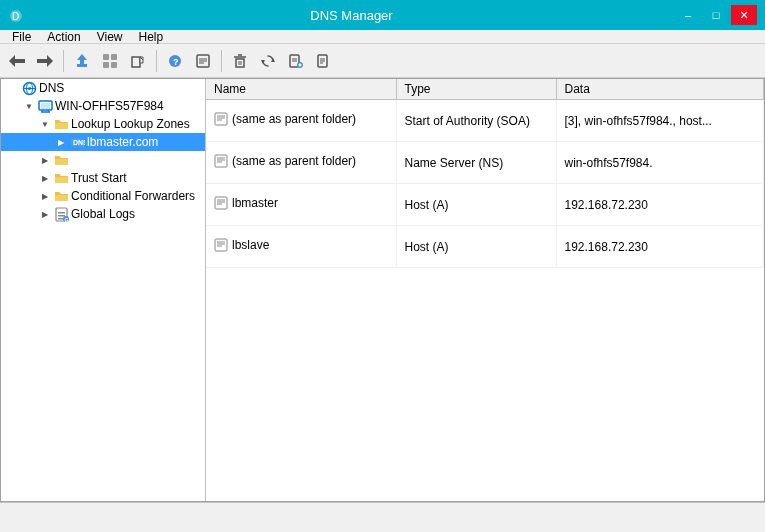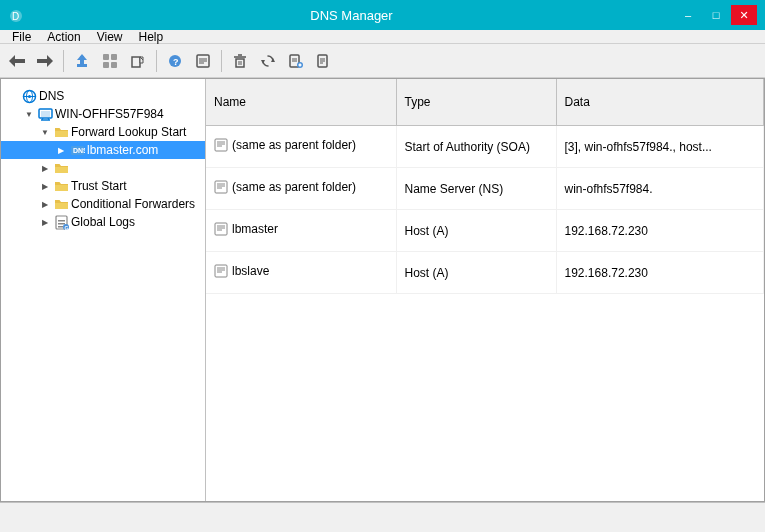--- a/index.html
+++ b/index.html
@@ -96,21 +96,21 @@
       background: white;
     }
 
     
     .tree-panel {
       width: 205px;
       min-width: 205px;
       border-right: 1px solid #c0c0c0;
       background: white;
       overflow-y: auto;
-      padding: 8px 0;
+      padding: 0 0;
     }
     .tree-node {
       display: flex;
       align-items: center;
       padding: 1px 0;
       cursor: pointer;
       white-space: nowrap;
     }
     .tree-node.selected { background: #3399ff; color: white; }
     .tree-expand {
@@ -139,21 +139,21 @@
       overflow-y: auto;
     }
     .content-table {
       width: 100%;
       border-collapse: collapse;
     }
     .content-table th {
       background: #f0f0f0;
       border-bottom: 1px solid #c0c0c0;
       border-right: 1px solid #c0c0c0;
-      padding: 16px 8px;
+      padding: 3px 8px;
       text-align: left;
       font-weight: normal;
       font-size: 12px;
       position: sticky;
       top: 0;
     }
     .content-table td {
       padding: 12px 8px;
       font-size: 12px;
       border-bottom: 1px solid #f0f0f0;
@@ -323,21 +323,21 @@
     </div>
 
     <div class="tree-node indent-3">
       <span class="tree-expand" style="font-size:8px;">▼</span>
       <span class="tree-icon">
         <svg width="15" height="15" viewBox="0 0 15 15">
           <path d="M1 4 L1 12 L14 12 L14 5 L7 5 L5.5 3 L1 3 Z" fill="#e8c04a"></path>
           <path d="M1 6 L14 6 L14 12 L1 12 Z" fill="#f0d060"></path>
         </svg>
       </span>
-      <span class="tree-label">Forward Lookup Start</span>
+      <span class="tree-label">Lookup Lookup Zones</span>
     </div>
 
     <div class="tree-node indent-4 selected">
       <span class="tree-expand" style="font-size:8px; color:white;">▶</span>
       <span class="tree-icon">
         <svg width="15" height="15" viewBox="0 0 15 15">
           <rect x="1" y="3" width="13" height="9" rx="1" fill="#4a9ee8"></rect>
           <text x="3" y="10" font-size="7" fill="white" font-weight="bold">DNS</text>
         </svg>
       </span>

